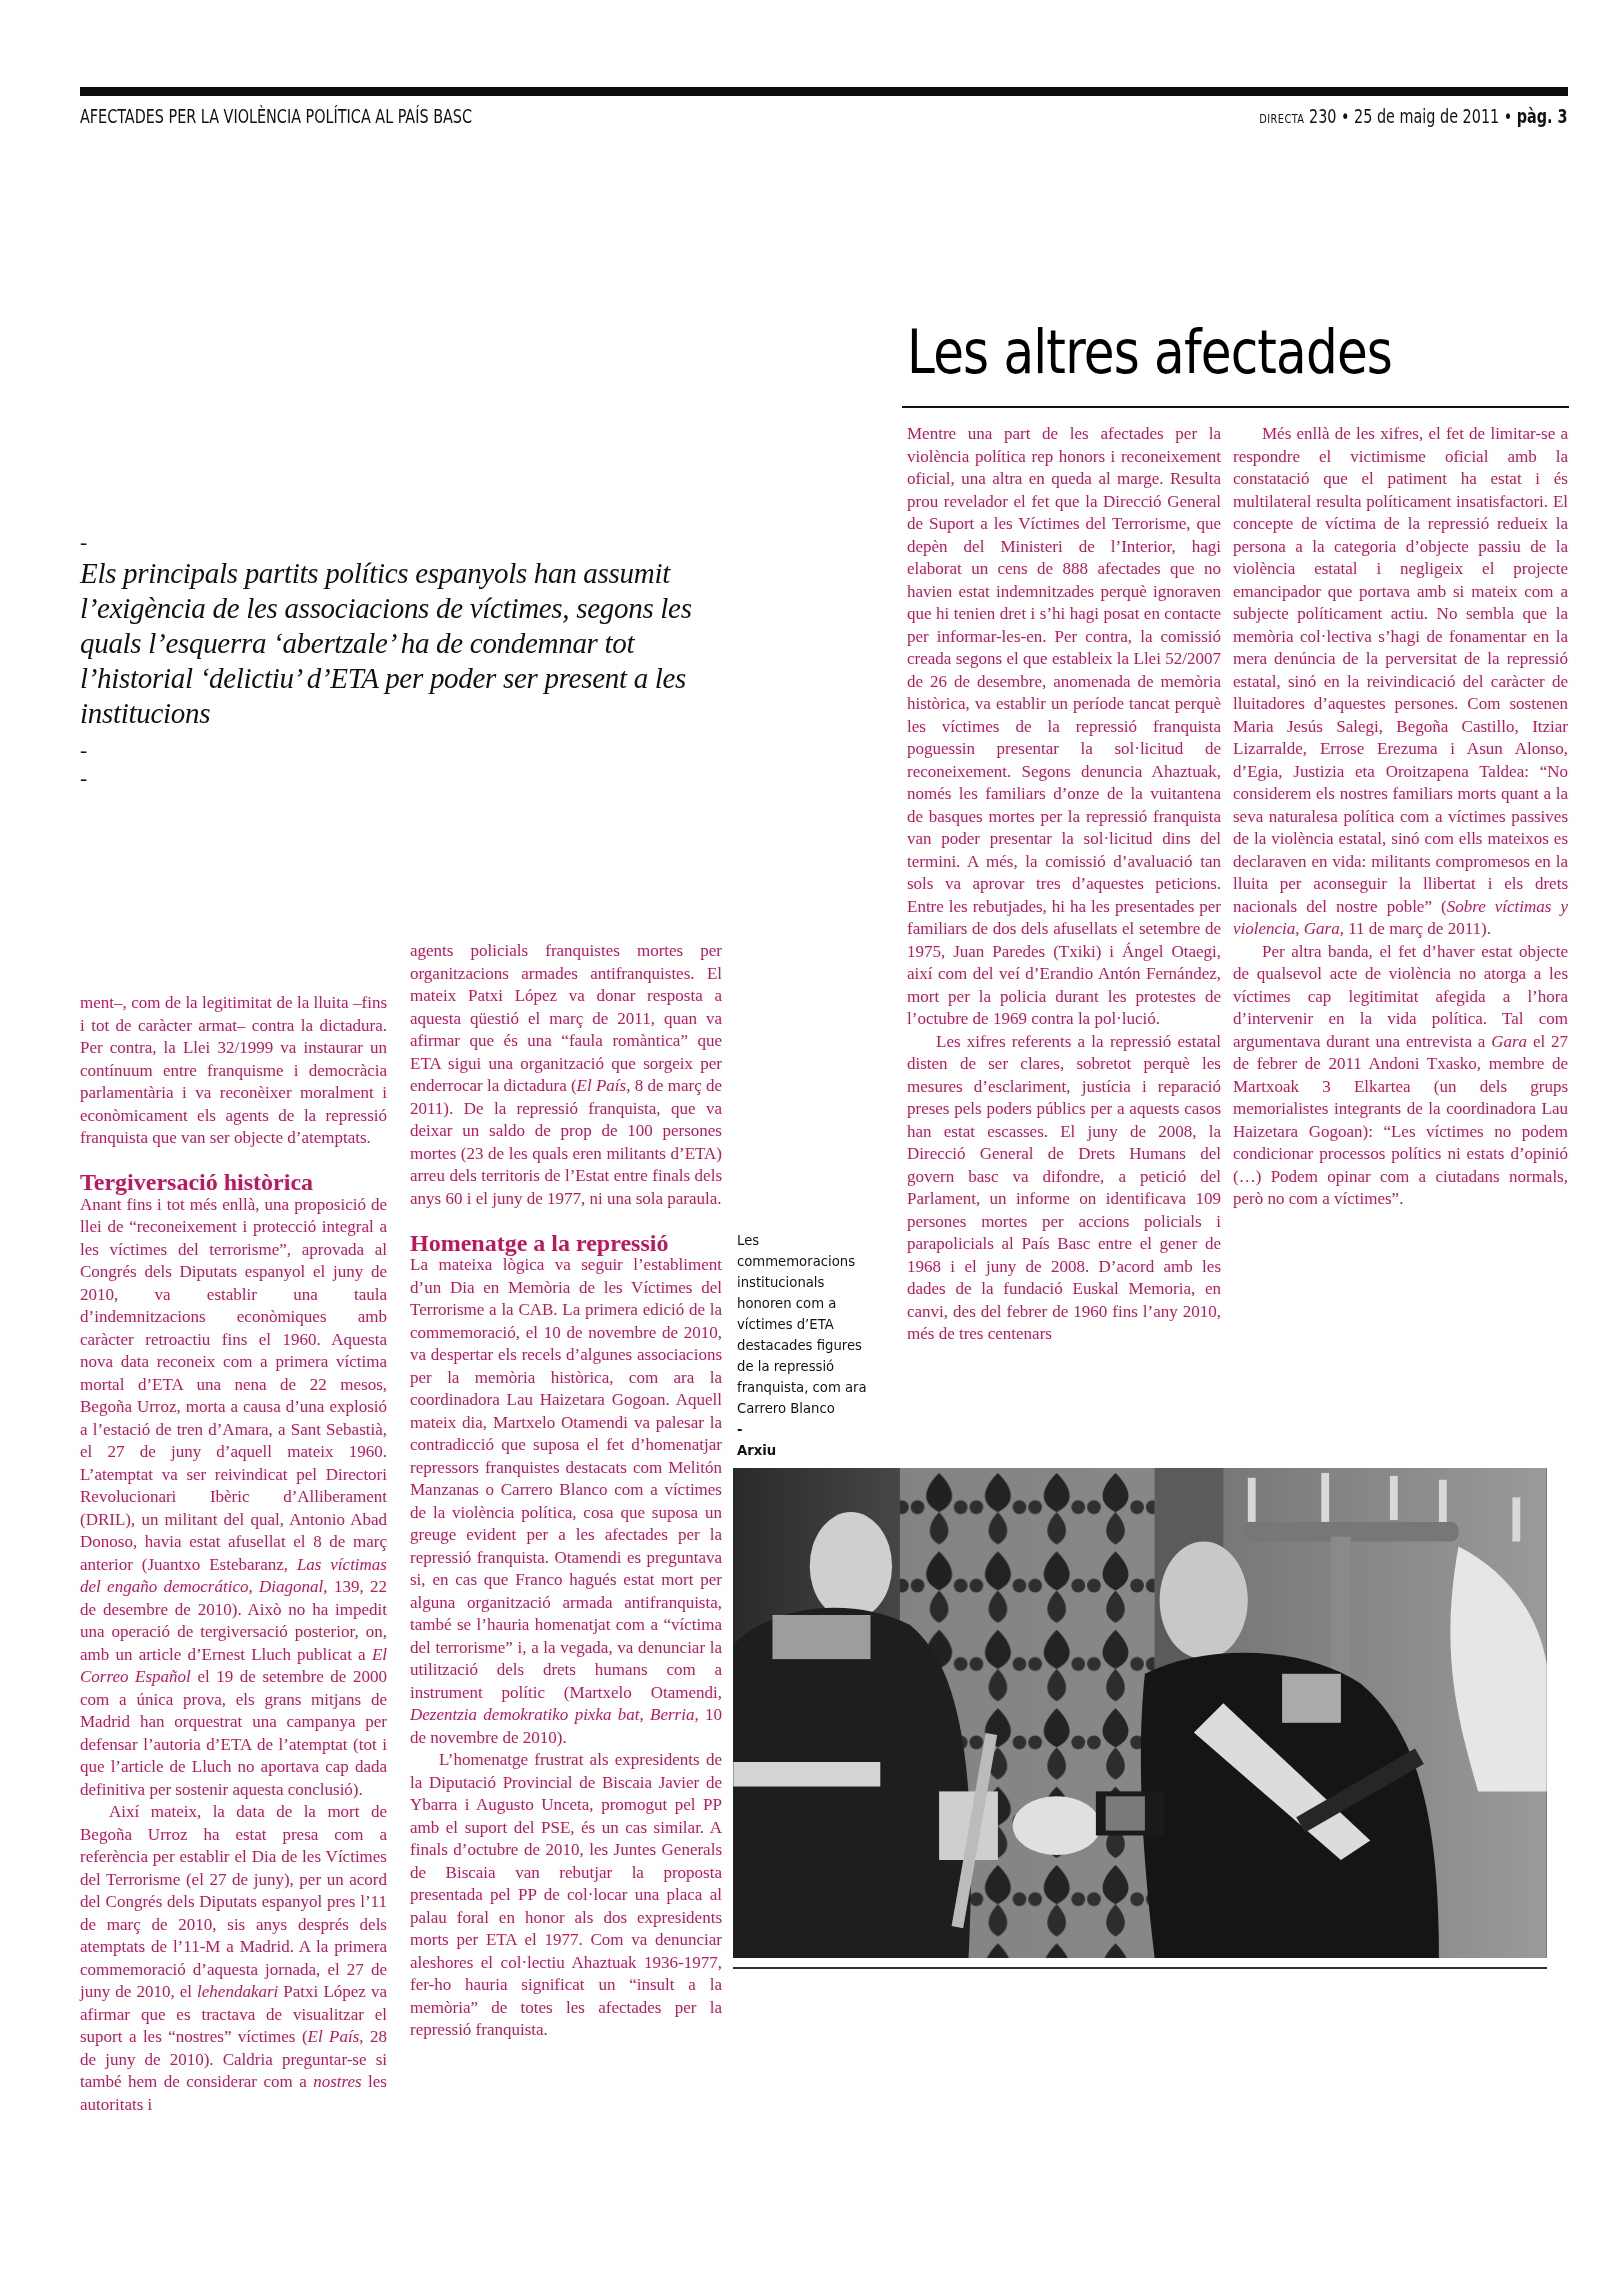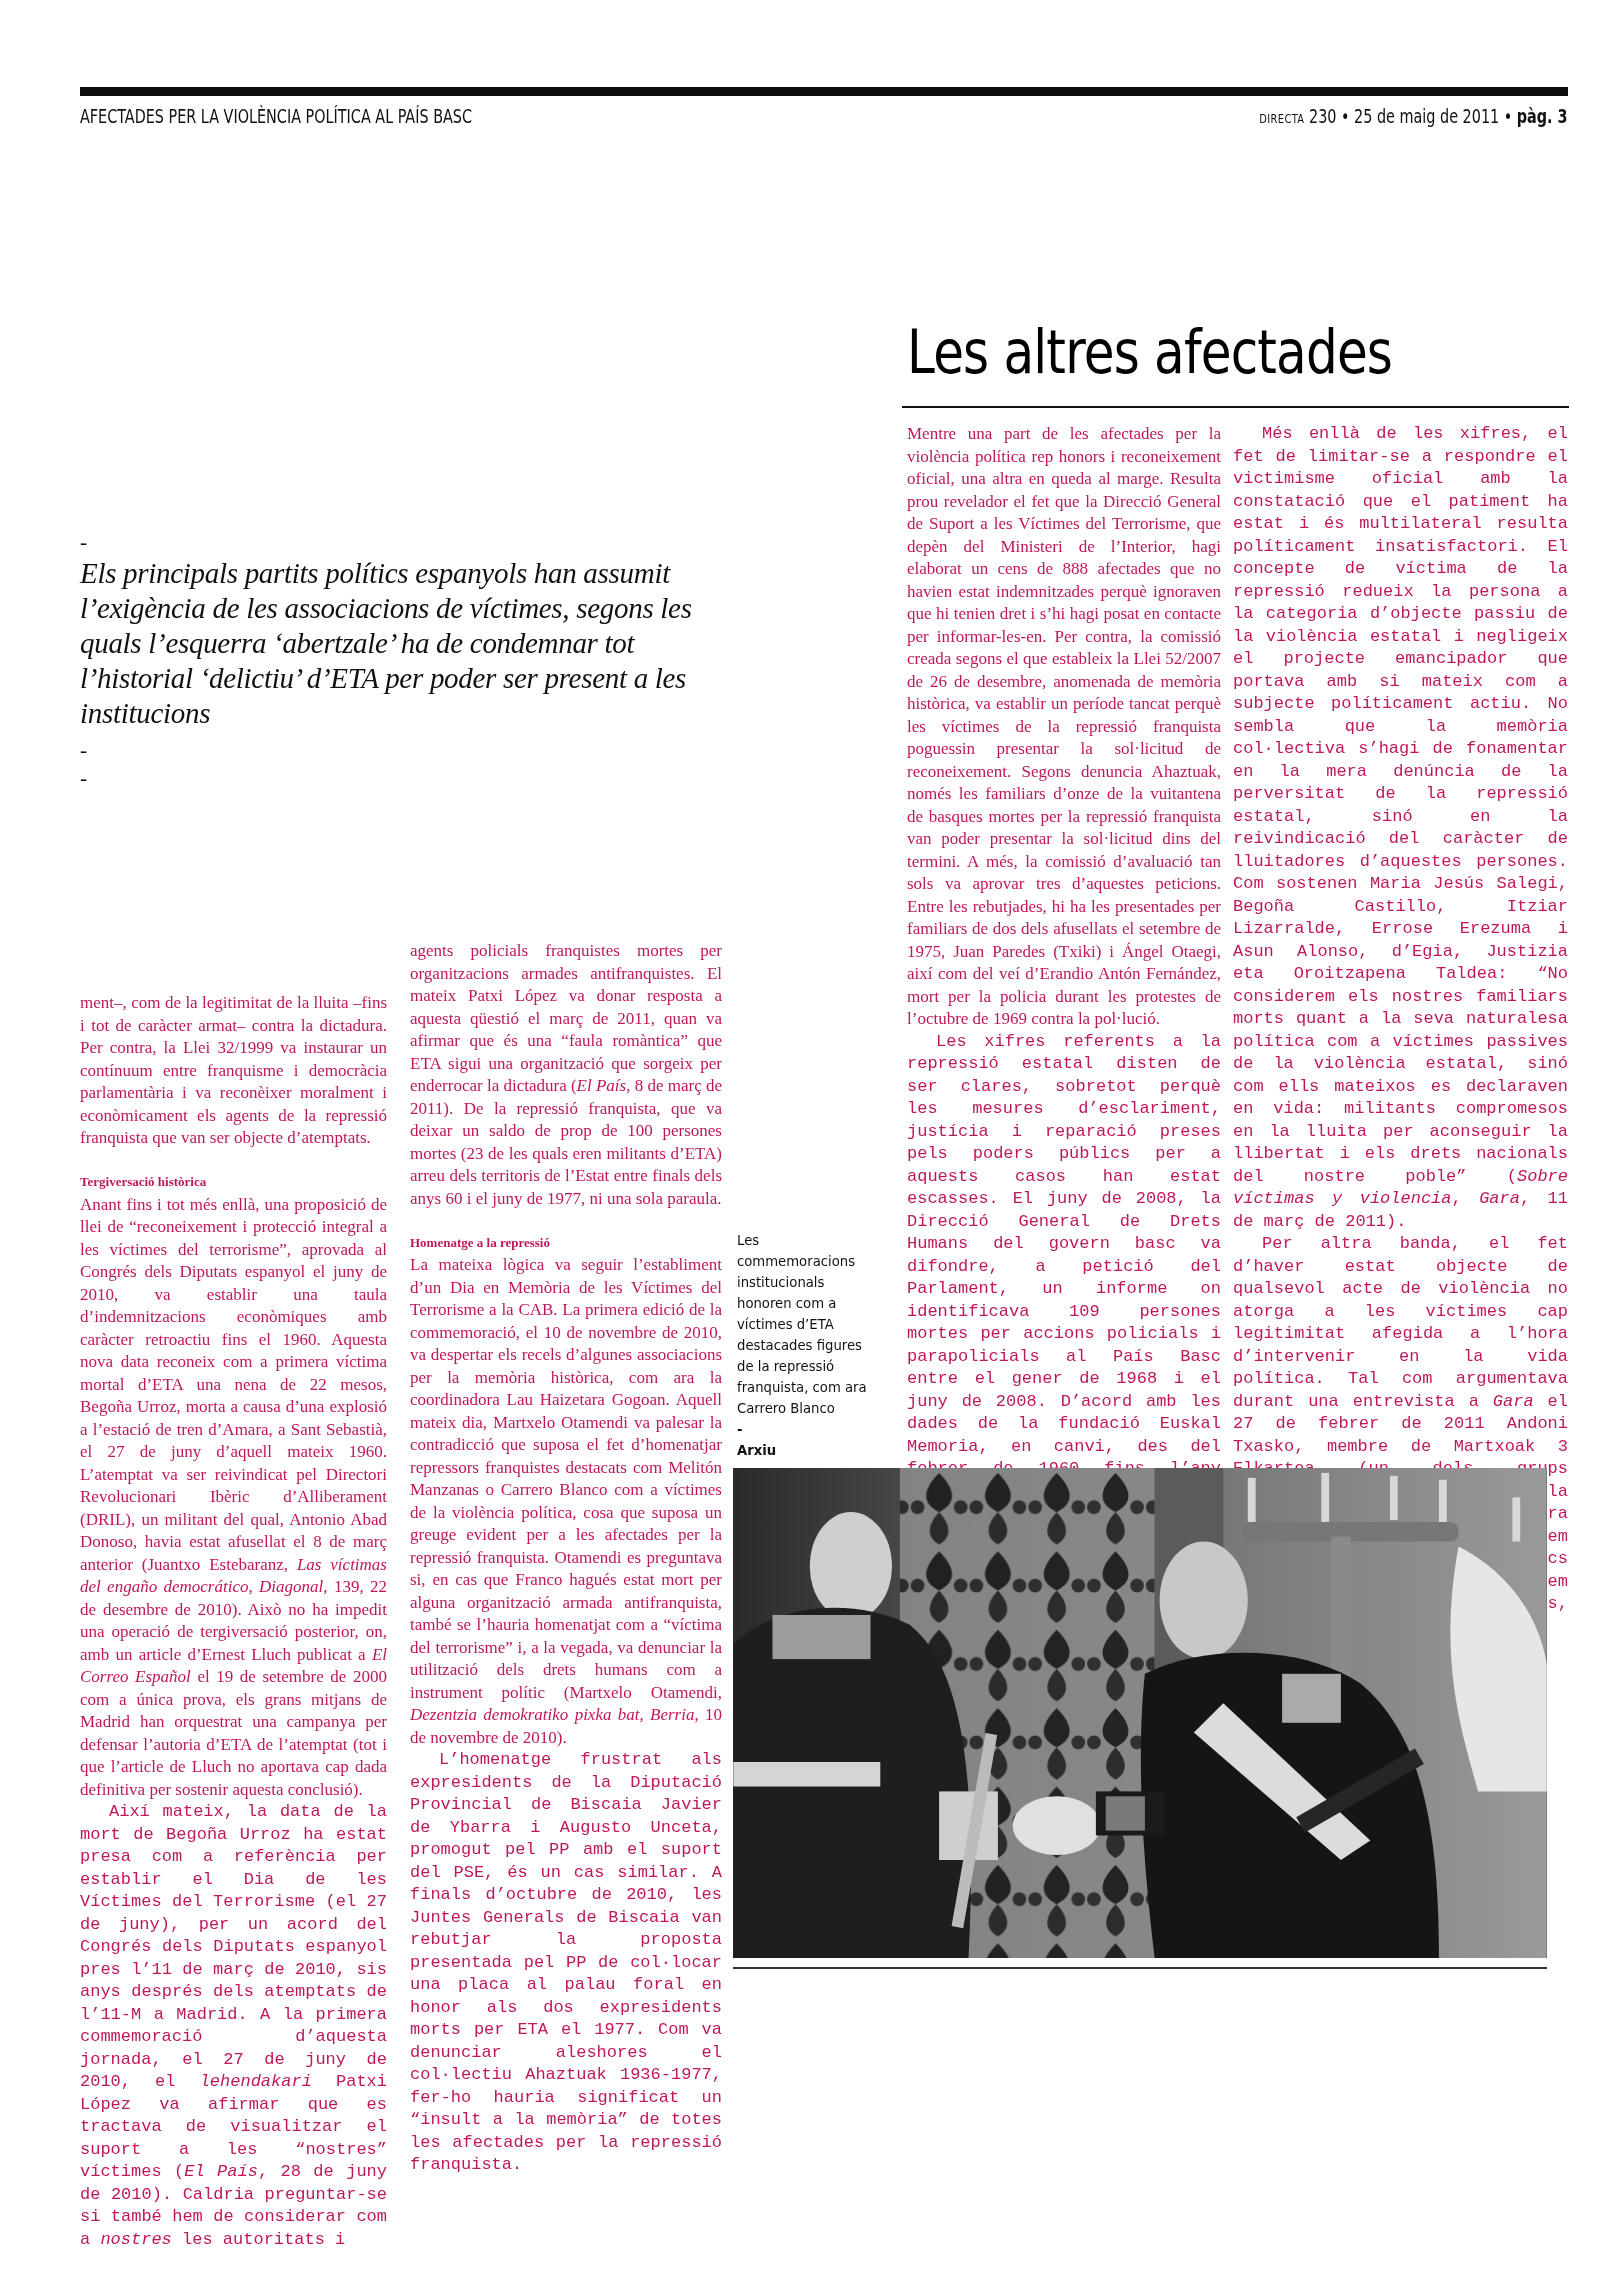--- a/index.html
+++ b/index.html
@@ -10,22 +10,22 @@
   .hdr-right { right:52px; transform:scaleX(0.86); transform-origin:right top; white-space:nowrap; }
   .hdr-right .sc { font-size:12.7px; letter-spacing:0.5px; }
   .hdr-right .bold { font-weight:bold; }
   .title { position:absolute; left:907px; top:316px; font-family:"DejaVu Sans",sans-serif; font-size:61px; letter-spacing:-1px; transform:scaleX(0.82); transform-origin:left top; white-space:nowrap; color:#000; }
   .title-rule { position:absolute; left:902px; top:406px; width:667px; height:2px; background:#111; }
   .pulls { position:absolute; left:80px; top:529px; width:686px; font-family:"Liberation Serif","DejaVu Serif",serif; font-style:italic; font-size:29px; line-height:35px; color:#111; }
   .pulls .dash { display:block; font-style:normal; font-size:21.6px; line-height:27.4px; height:27.4px; }
   .pulls .pq { display:block; margin-bottom:5.9px; letter-spacing:-0.3px;font-style:italic; }
   .col { position:absolute; font-family:"Liberation Serif","DejaVu Serif",serif; font-size:17px; line-height:22.5px; text-align:justify; color:#be185d; hyphens:manual; }
   .col p { margin:0; text-indent:0; }
-  .col p.ind { text-indent:29px;font-family:Liberation Mono, monospace; }
-  .col h3 { font-family:"Liberation Serif","DejaVu Serif",serif; font-weight:bold; font-size:13px; margin:21.6px 0 0 0; line-height:22.5px; }
+  .col p.ind { text-indent:29px; }
+  .col h3 { font-family:"Liberation Serif","DejaVu Serif",serif; font-weight:bold; font-size:24px; margin:21.6px 0 0 0; line-height:22.5px; }
   .col1 { left:80px; top:992px; width:307px; }
   .col2 { left:410px; top:940px; width:312px; }
   .col3 { left:907px; top:423px; width:314px; }
   .col4 { left:1233px; top:423px; width:335px; }
   .caption { position:absolute; left:737px; top:1229px; width:147px; font-family:"DejaVu Sans",sans-serif; font-size:14.7px; line-height:21px; color:#111; transform:scaleX(0.9); transform-origin:left top; }
   .caption .credit { font-weight:bold; display:block; }
   .caption .dash { display:block; font-weight:bold; }
   .photo { position:absolute; left:733px; top:1468px; width:814px; height:490px; overflow:hidden; background:#2b2b2b; }
   .photo-rule { position:absolute; left:733px; top:1967px; width:814px; height:2px; background:#333; }
 </style>

